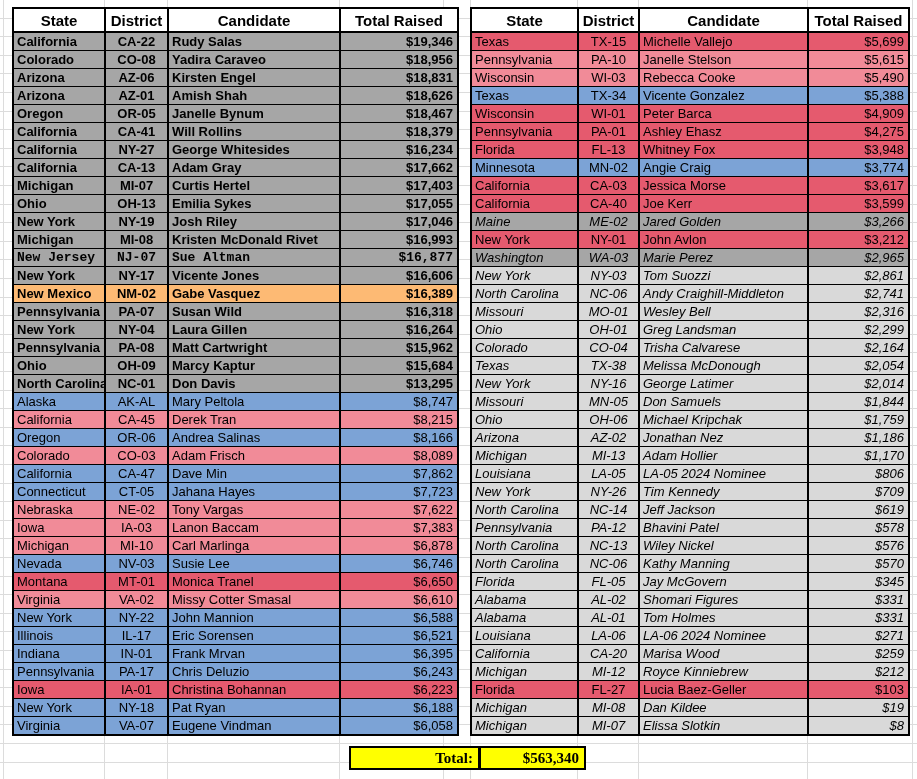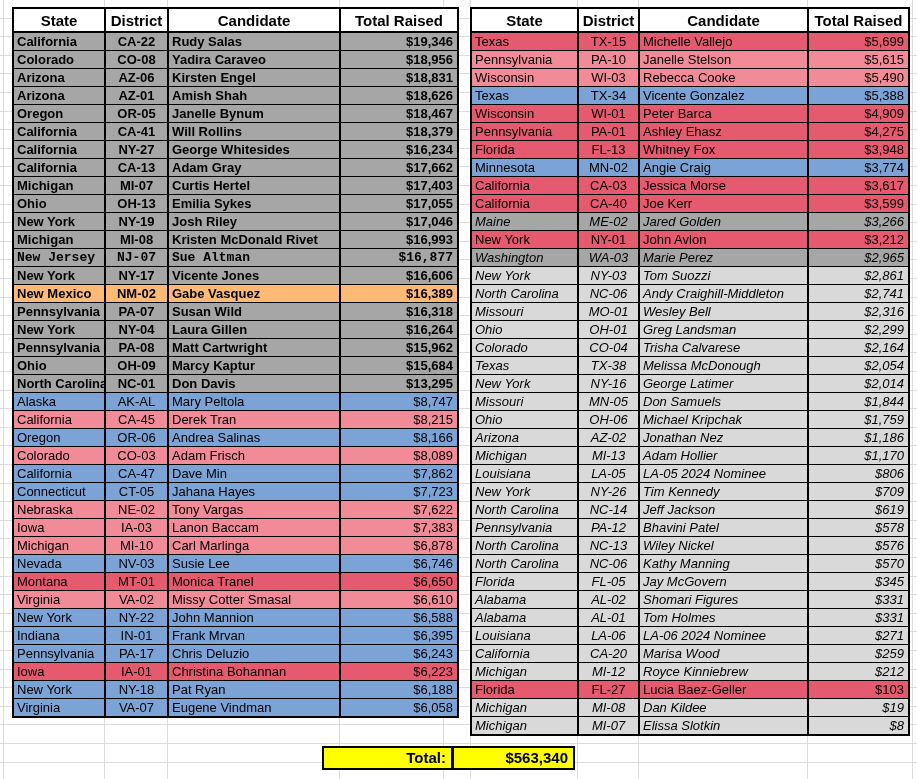--- a/index.html
+++ b/index.html
@@ -27,27 +27,27 @@
     background:#ffffff;border-bottom-width:2px;padding:0 1px;
   }
   td{height:17px;font-size:13px;padding:0;}
   .col-state{text-align:left;padding-left:3px;}
   .col-district{text-align:center;}
   .col-candidate{text-align:left;padding-left:3px;}
   .col-total-raised{text-align:right;padding-right:4px;}
   tr.st-gray td{font-weight:bold;}
   tr.st-gray-italic td,tr.st-lightgray td{font-style:italic;}
 
-  .total-bar{position:absolute;left:322px;top:746px;display:flex;z-index:2;}
+  .total-bar{position:absolute;left:349px;top:746px;display:flex;z-index:2;font-family:Liberation Serif, serif;}
   .total-bar>div{
     border:2px solid #000;height:20px;line-height:20px;
     font-weight:bold;font-size:15px;text-align:right;padding-right:5px;
   }
   .total-label{width:122px;}
-  .total-value{width:98px;margin-left:-1px;padding-left:16px;}
+  .total-value{width:98px;margin-left:-1px;}
 </style>
 </head>
 <body>
 
 <div class="grid-bg"></div>
 <div class="vline" style="left:3px"></div>
 <div class="vline" style="left:104px"></div>
 <div class="vline" style="left:167px"></div>
 <div class="vline" style="left:339px"></div>
 <div class="vline" style="left:443px"></div>
@@ -265,20 +265,26 @@
         <td class="col-candidate">Missy Cotter Smasal</td>
         <td class="col-total-raised">$6,610</td>
       </tr>
       <tr class="st-blue" style="background: rgb(124, 163, 214);">
         <td class="col-state">New York</td>
         <td class="col-district">NY-22</td>
         <td class="col-candidate">John Mannion</td>
         <td class="col-total-raised">$6,588</td>
       </tr>
       <tr class="st-blue" style="background: rgb(124, 163, 214);">
+        <td class="col-state">Illinois</td>
+        <td class="col-district">IL-17</td>
+        <td class="col-candidate">Eric Sorensen</td>
+        <td class="col-total-raised">$6,521</td>
+      </tr>
+      <tr class="st-blue" style="background: rgb(124, 163, 214);">
         <td class="col-state">Indiana</td>
         <td class="col-district">IN-01</td>
         <td class="col-candidate">Frank Mrvan</td>
         <td class="col-total-raised">$6,395</td>
       </tr>
       <tr class="st-blue" style="background: rgb(124, 163, 214);">
         <td class="col-state">Pennsylvania</td>
         <td class="col-district">PA-17</td>
         <td class="col-candidate">Chris Deluzio</td>
         <td class="col-total-raised">$6,243</td>

